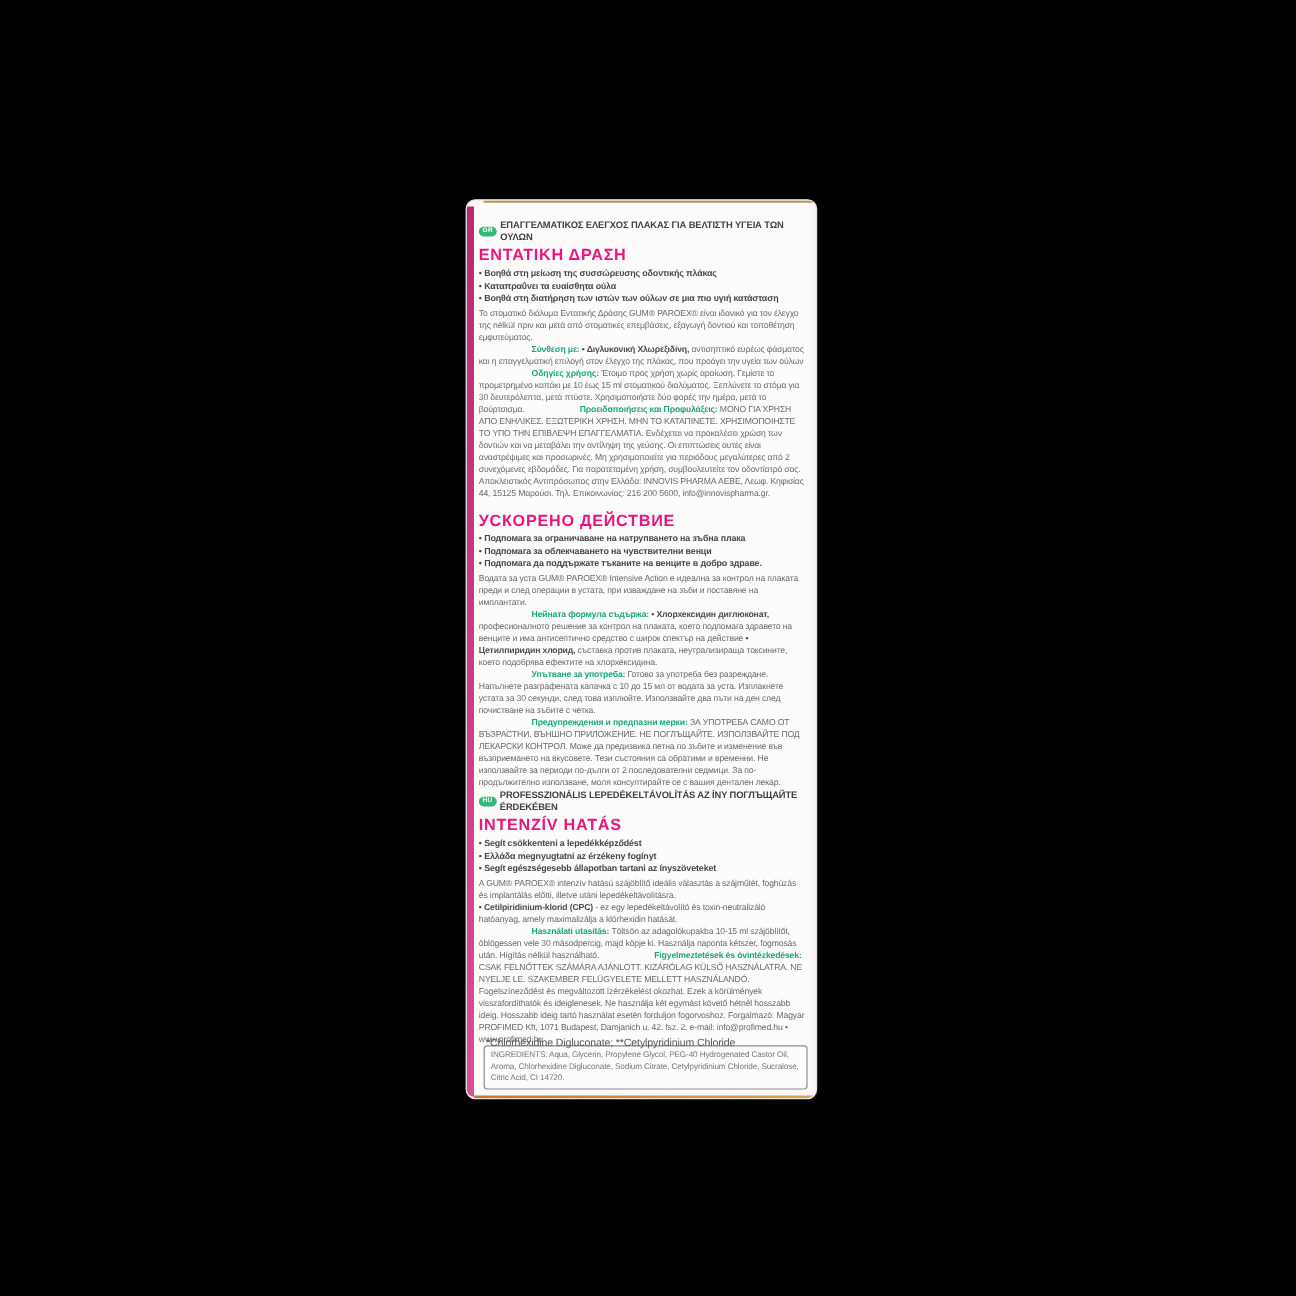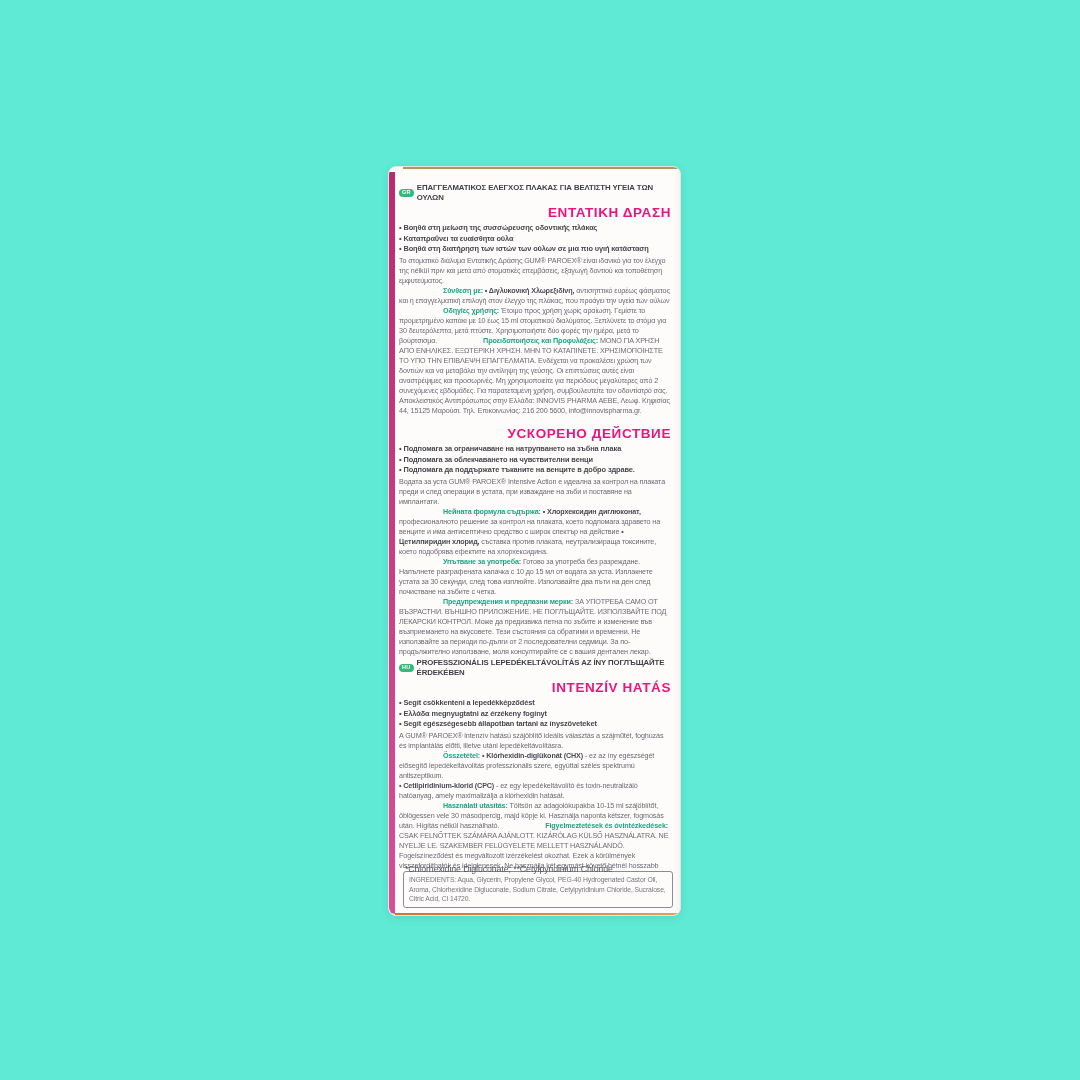--- a/index.html
+++ b/index.html
@@ -1,32 +1,32 @@
 <!DOCTYPE html>
 <html><head>
 <meta charset="utf-8">
 <style>
   html,body{margin:0;padding:0;background:#ffffff;width:1080px;height:1080px;overflow:hidden;}
-  .stage{position:relative;width:1080px;height:1080px;background:#5eead4;
+  .stage{position:relative;width:1080px;height:1080px;background:#000000;
          font-family:"Liberation Sans","DejaVu Sans",sans-serif;}
   .box{position:absolute;left:388px;top:166px;width:291px;height:748px;
        background:#fdfcfa;border:1px solid #e7e4df;border-radius:8px;
        box-shadow:0 2px 8px rgba(60,50,40,.10), inset -3px 0 5px rgba(120,110,100,.06);
        overflow:hidden;}
   .top-edge{position:absolute;left:14px;right:0;top:0;height:2px;background:#b3975e;border-top-right-radius:6px;}
   .bottom-edge{position:absolute;left:6px;right:2px;bottom:0;height:2px;
        background:linear-gradient(90deg,#d2742f,#e0a05c);border-bottom-right-radius:6px;}
   .spine{position:absolute;left:0;top:5px;bottom:1px;width:6px;
        background:linear-gradient(180deg,#bb2a70,#d84f96);border-bottom-left-radius:6px;}
   .lang{position:absolute;left:10px;width:272px;overflow:hidden;color:#63636e;}
   .hdr{display:flex;align-items:center;gap:3px;margin-bottom:2px;}
   .pill{background:#35b77e;color:#fff;font-size:5.5px;font-weight:bold;
         padding:1px 3px;border-radius:5px;line-height:1;letter-spacing:.3px;flex:0 0 auto;}
   .hdr-text{font-size:7.8px;font-weight:bold;color:#3f3f4a;letter-spacing:-.1px;line-height:10px;}
-  .headline{text-align:right;font-weight:bold;font-size:13.5px;letter-spacing:.6px;
+  .headline{text-align:left;font-weight:bold;font-size:13.5px;letter-spacing:.6px;
         color:#ec147e;margin:1px 0 3px 0;line-height:15px;}
   .bullets{margin:0 0 1px 0;}
   .bullets div{font-size:7.4px;font-weight:bold;color:#46464f;line-height:10.6px;letter-spacing:-.1px;}
   .bullets div::before{content:"• ";}
   .paras p{margin:0;font-size:7.2px;line-height:10px;letter-spacing:-.12px;color:#6a6a74;}
   .run-label{color:#1ca583;font-weight:bold;padding-left:44px;}
   .run-b{color:#4a4a55;font-weight:bold;}
   .ing-box{position:absolute;left:14px;width:258px;border:1px solid #8b8b96;border-radius:3px;
         padding:3px 5px;font-size:6.8px;line-height:9.5px;letter-spacing:-.1px;color:#76767f;background:transparent;}
   .footnote{position:absolute;left:16px;font-size:8.8px;color:#55555e;letter-spacing:-.1px;}
@@ -78,21 +78,20 @@
         <span class="hdr-text">PROFESSZIONÁLIS LEPEDÉKELTÁVOLÍTÁS AZ ÍNY ПОГЛЪЩАЙТЕ ÉRDEKÉBEN</span>
       </div>
       <div class="headline">INTENZÍV HATÁS</div>
       <div class="bullets">
           <div>Segít csökkenteni a lepedékképződést</div>
           <div>Ελλάδα megnyugtatni az érzékeny fogínyt</div>
           <div>Segít egészségesebb állapotban tartani az ínyszöveteket</div>
         </div>
       <div class="paras">
           <p><span class="run-n">A GUM® PAROEX® intenzív hatású szájöblítő ideális választás a szájműtét, foghúzás és implantálás előtti, illetve utáni lepedékeltávolításra.</span></p>
-          <p><span class="run-label">Összetétel: </span><span class="run-b">• Klórhexidin-diglükonát (CHX) </span><span class="run-n">- ez az íny egészségét elősegítő lepedékeltávolítás professzionális szere, egyúttal széles spektrumú antiszeptikum.</span></p>
           <p><span class="run-b">• Cetilpiridinium-klorid (CPC) </span><span class="run-n">- ez egy lepedékeltávolító és toxin-neutralizáló hatóanyag, amely maximalizálja a klórhexidin hatását.</span></p>
           <p><span class="run-label">Használati utasítás: </span><span class="run-n">Töltsön az adagolókupakba 10-15 ml szájöblítőt, öblögessen vele 30 másodpercig, majd köpje ki. Használja naponta kétszer, fogmosás után. Hígítás nélkül használható. </span><span class="run-label">Figyelmeztetések és óvintézkedések: </span><span class="run-n">CSAK FELNŐTTEK SZÁMÁRA AJÁNLOTT. KIZÁRÓLAG KÜLSŐ HASZNÁLATRA. NE NYELJE LE. SZAKEMBER FELÜGYELETE MELLETT HASZNÁLANDÓ. Fogelszíneződést és megváltozott ízérzékelést okozhat. Ezek a körülmények visszafordíthatók és ideiglenesek. Ne használja két egymást követő hétnél hosszabb ideig. Hosszabb ideig tartó használat esetén forduljon fogorvoshoz. Forgalmazó: Magyar PROFIMED Kft, 1071 Budapest, Damjanich u. 42. fsz. 2. e-mail: info@profimed.hu • www.profimed.hu</span></p>
         </div>
     </section>
 
     <div class="ing-box" style="top:704px;">
       <span>INGREDIENTS: Aqua, Glycerin, Propylene Glycol, PEG-40 Hydrogenated Castor Oil, Aroma, Chlorhexidine Digluconate, Sodium Citrate, Cetylpyridinium Chloride, Sucralose, Citric Acid, CI 14720.</span>
     </div>
     <div class="footnote" style="top:697px;">*Chlorhexidine Digluconate; **Cetylpyridinium Chloride</div>
 

